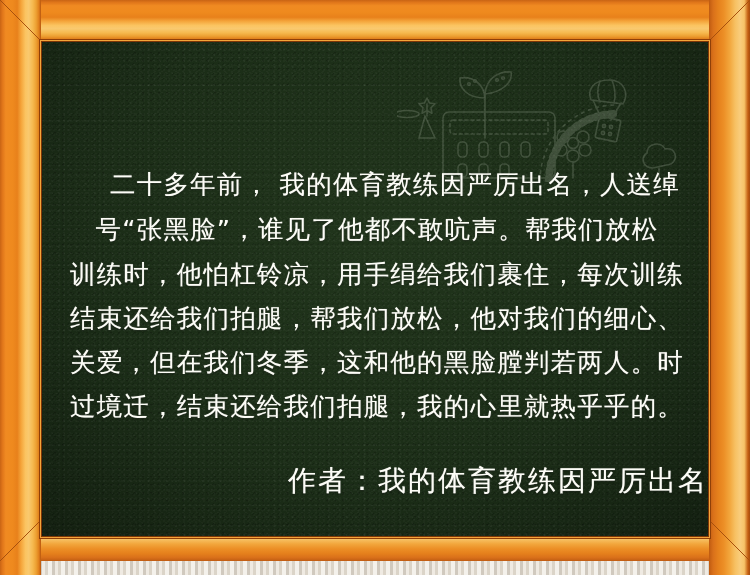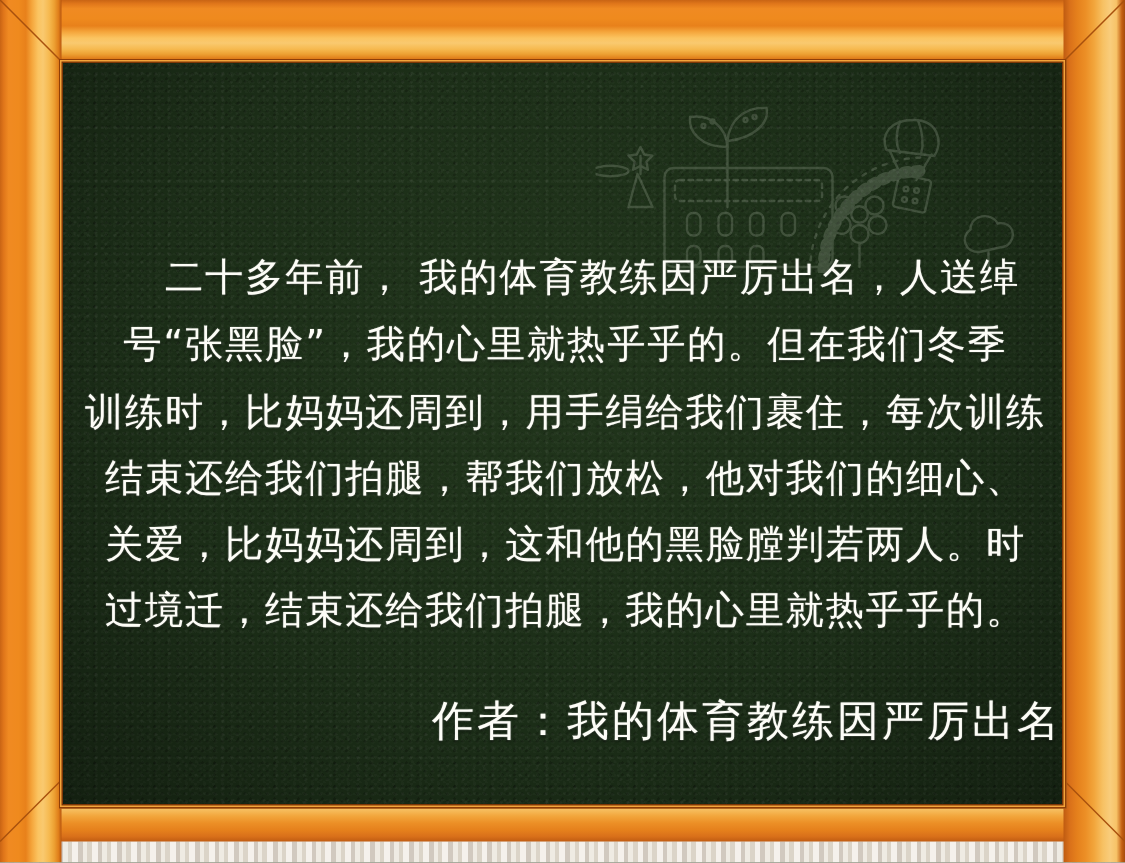--- a/index.html
+++ b/index.html
@@ -217,22 +217,22 @@
 
         <g>
           <path d="M256 126 C246 126 243 116 250 111 C250 101 264 99 268 107 C278 105 282 116 274 122 Z"></path>
           <path d="M262 126 L262 138"></path>
         </g>
       </svg>
     </div>
 
     <div class="text-block">
       <div class="line l1">二十多年前， 我的体育教练因严厉出名，人送绰</div>
-      <div class="line l2">号“张黑脸”，我的心里就热乎乎的。但在我们冬季</div>
-      <div class="line l3">训练时，比妈妈还周到，用手绢给我们裹住，每次训练</div>
+      <div class="line l2">号“张黑脸”，谁见了他都不敢吭声。帮我们放松</div>
+      <div class="line l3">训练时，他怕杠铃凉，用手绢给我们裹住，每次训练</div>
       <div class="line l4">结束还给我们拍腿，帮我们放松，他对我们的细心、</div>
-      <div class="line l5">关爱，比妈妈还周到，这和他的黑脸膛判若两人。时</div>
+      <div class="line l5">关爱，但在我们冬季，这和他的黑脸膛判若两人。时</div>
       <div class="line l6">过境迁，结束还给我们拍腿，我的心里就热乎乎的。</div>
       <div class="sig">作者：我的体育教练因严厉出名</div>
     </div>
   </div>
 
 </div>
 
 </body></html>

